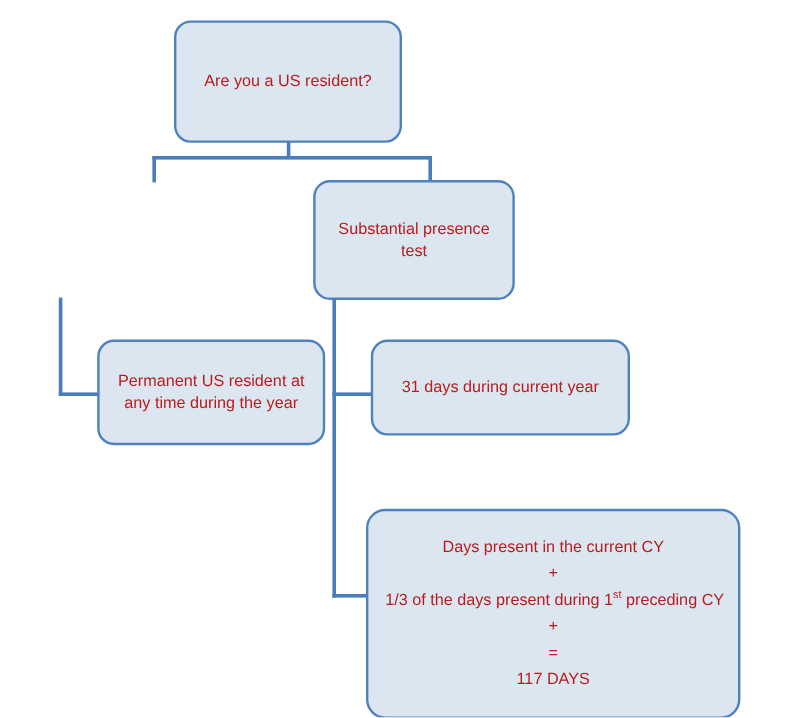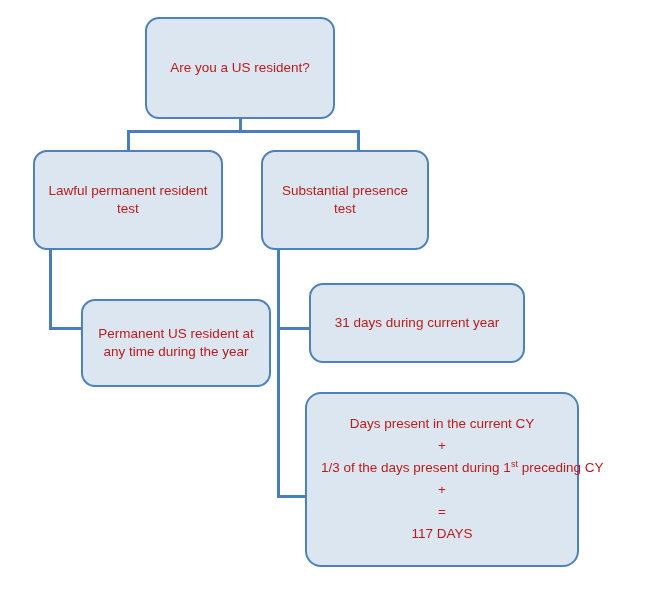--- a/index.html
+++ b/index.html
@@ -85,37 +85,34 @@
   <div class="conn conn-v" style="left:277px; top:248px; height:250px;"></div>
 
   <div class="conn conn-h" style="left:277px; top:327px; width:34px;"></div>
 
   <div class="conn conn-h" style="left:277px; top:495px; width:31px;"></div>
 
   <div class="node" style="left:145px; top:17px; width:190px; height:102px;">
     <span class="txt">Are you a US resident?</span>
   </div>
 
-  <div class="node" style="left:33px; top:150px; width:190px; height:100px;">
-    <span class="txt">Lawful permanent resident test</span>
-  </div>
 
   <div class="node" style="left:261px; top:150px; width:168px; height:100px;">
     <span class="txt">Substantial presence test</span>
   </div>
 
-  <div class="node" style="left:81px; top:283px; width:190px; height:88px;margin-top:16px;">
+  <div class="node" style="left:81px; top:283px; width:190px; height:88px;">
     <span class="txt">Permanent US resident at any time during the year</span>
   </div>
 
   <div class="node" style="left:309px; top:283px; width:216px; height:80px;">
     <span class="txt">31 days during current year</span>
   </div>
 
-  <div class="node node-formula" id="formula-node" style="left:305px; top:392px; width:274px; height:175px;">
+  <div class="node node-formula" id="formula-node" style="left:305px; top:424px; width:312px; height:175px;">
   <span class="formula-line">Days present in the current CY</span>
       <span class="formula-line">+</span>
       <span class="formula-line">1/3 of the days present during 1<sup>st</sup> preceding CY</span>
       <span class="formula-line">+</span>
       <span class="formula-line">=</span>
       <span class="formula-line">117 DAYS</span>
     </div>
 
 </div>
 

